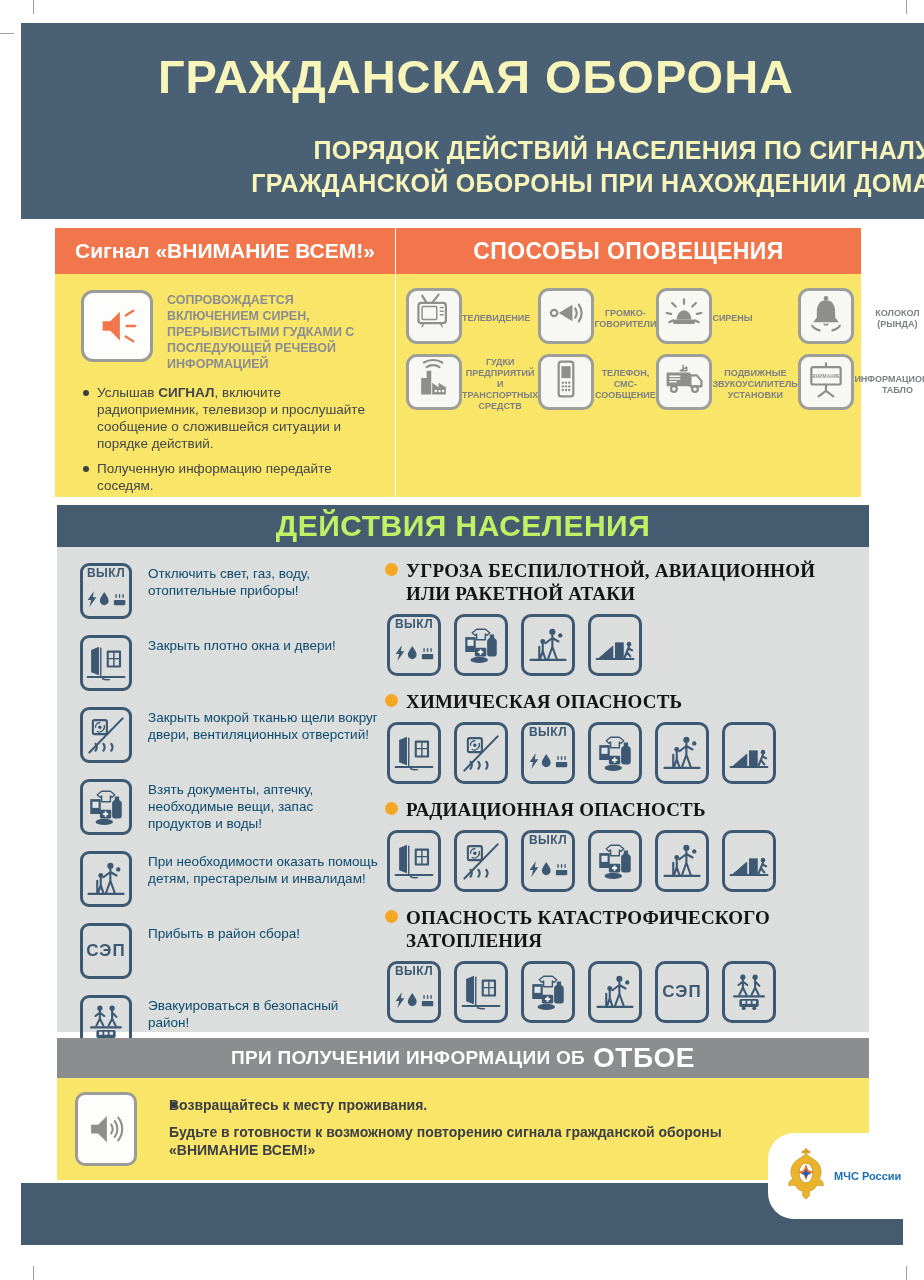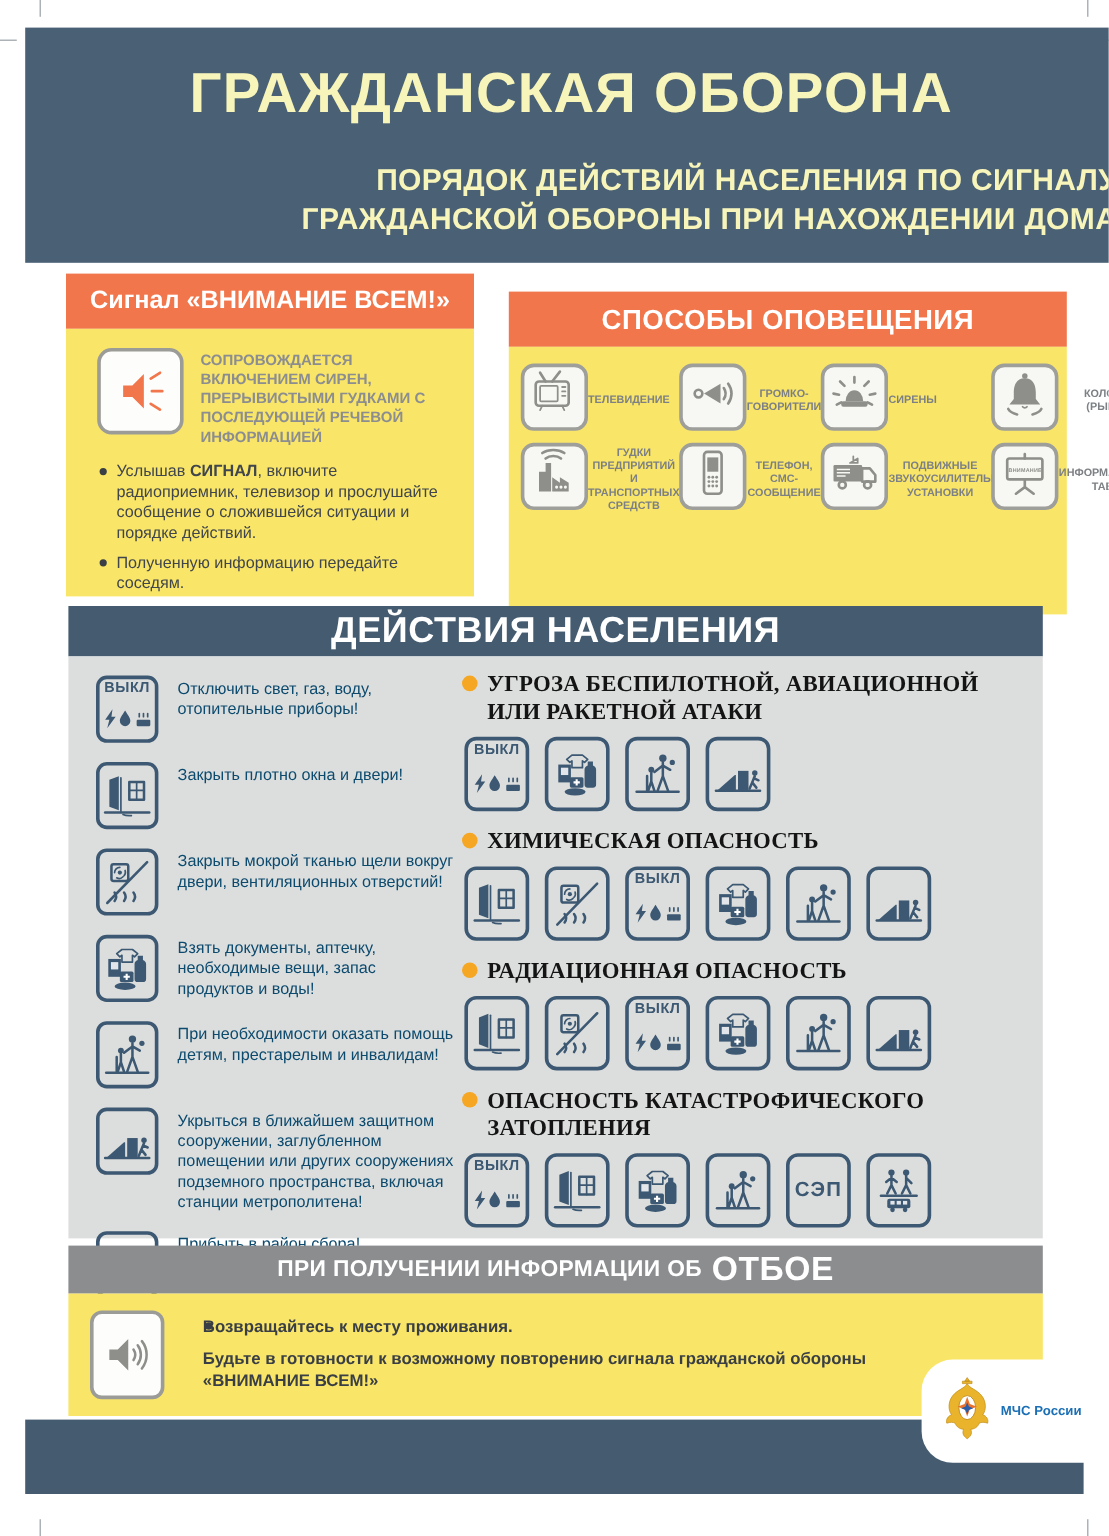--- a/index.html
+++ b/index.html
@@ -18,21 +18,21 @@
   
   .hdr{position:absolute;left:21px;top:23px;width:910px;height:196px;background:var(--navy);}
   .hdr-title{margin-top:26px;text-align:center;color:var(--pale-yellow);
     font-size:47px;font-weight:800;letter-spacing:1px;}
   .hdr-sub{margin-top:30px;text-align:right;color:var(--pale-yellow);
     font-size:25px;font-weight:800;line-height:33px;letter-spacing:.3px;}
 
   
   .panel{position:absolute;top:228px;}
   .panel.left{left:55px;width:340px;}
-  .panel.right{left:424px;width:465px;margin-top:15px;}
+  .panel.right{left:396px;width:465px;}
   .panel-h{height:46px;background:var(--orange);color:#fff;display:flex;
     align-items:center;justify-content:center;font-weight:700;}
   .panel.left .panel-h{font-size:21px;}
   .panel.right .panel-h{font-size:23px;letter-spacing:.4px;}
   .panel-b{background:var(--yellow);height:223px;position:relative;}
 
   .sigrow{display:flex;gap:14px;padding:16px 14px 0 26px;}
   .sigbox{flex:0 0 72px;height:72px;background:#fdfdfb;border:3px solid #9b9b97;
     border-radius:12px;display:flex;align-items:center;justify-content:center;}
   .sigbox svg{width:46px;height:46px;color:var(--orange);}
@@ -50,21 +50,21 @@
   .alert-item{display:flex;align-items:center;}
   .alert-item .tile{width:56px;height:56px;background:#f7f7f4;border:3px solid #9e9e9a;
     border-radius:11px;color:var(--tile-gray);display:flex;align-items:center;
     justify-content:flex-start;position:relative;}
   .alert-item .tile svg{width:44px;height:44px;}
   .alert-label{margin-top:5px;font-size:9px;line-height:11px;font-weight:700;
     color:#7d8084;text-align:center;text-transform:uppercase;max-width:86px;}
 
   
   .act-h{position:absolute;left:57px;top:505px;width:812px;height:42px;background:var(--navy-dark);
-    color:#ffffff;display:flex;align-items:center;justify-content:center;
+    color:#bef264;display:flex;align-items:center;justify-content:center;
     font-size:30px;font-weight:800;letter-spacing:.5px;}
   .act-b{position:absolute;left:57px;top:547px;width:812px;height:485px;background:var(--panel-gray);}
 
   .act-list{position:absolute;left:23px;top:16px;width:300px;display:flex;
     flex-direction:column;gap:16px;}
   .act-row{display:flex;gap:16px;align-items:flex-start;}
   .tile{background:transparent;border:3px solid var(--icon-blue);border-radius:9px;
     color:var(--icon-blue);display:flex;flex-direction:column;align-items:center;
     justify-content:center;position:relative;flex:0 0 auto;}
   .act-row .tile{width:52px;height:56px;}
@@ -431,28 +431,20 @@
           </div>
           <p class="act-text">Взять документы, аптечку, необходимые вещи, запас продуктов и воды!</p>
         </div>
         <div class="act-row">
           <div class="tile">
             <svg class="pict" viewBox="0 0 48 48">
               <use href="#sym-help"></use>
             </svg>
           </div>
           <p class="act-text">При необходимости оказать помощь детям, престарелым и инвалидам!</p>
-        </div>
-        <div class="act-row">
-          <div class="tile">
-            <svg class="pict" viewBox="0 0 48 48">
-              <use href="#sym-shelter"></use>
-            </svg>
-          </div>
-          <p class="act-text">Укрыться в ближайшем защитном сооружении, заглубленном помещении или других сооружениях подземного пространства, включая станции метрополитена!</p>
         </div>
         <div class="act-row">
           <div class="tile tile-text">
             <div class="sep">СЭП</div>
           </div>
           <p class="act-text">Прибыть в район сбора!</p>
         </div>
         <div class="act-row">
           <div class="tile">
             <svg class="pict" viewBox="0 0 48 48">

